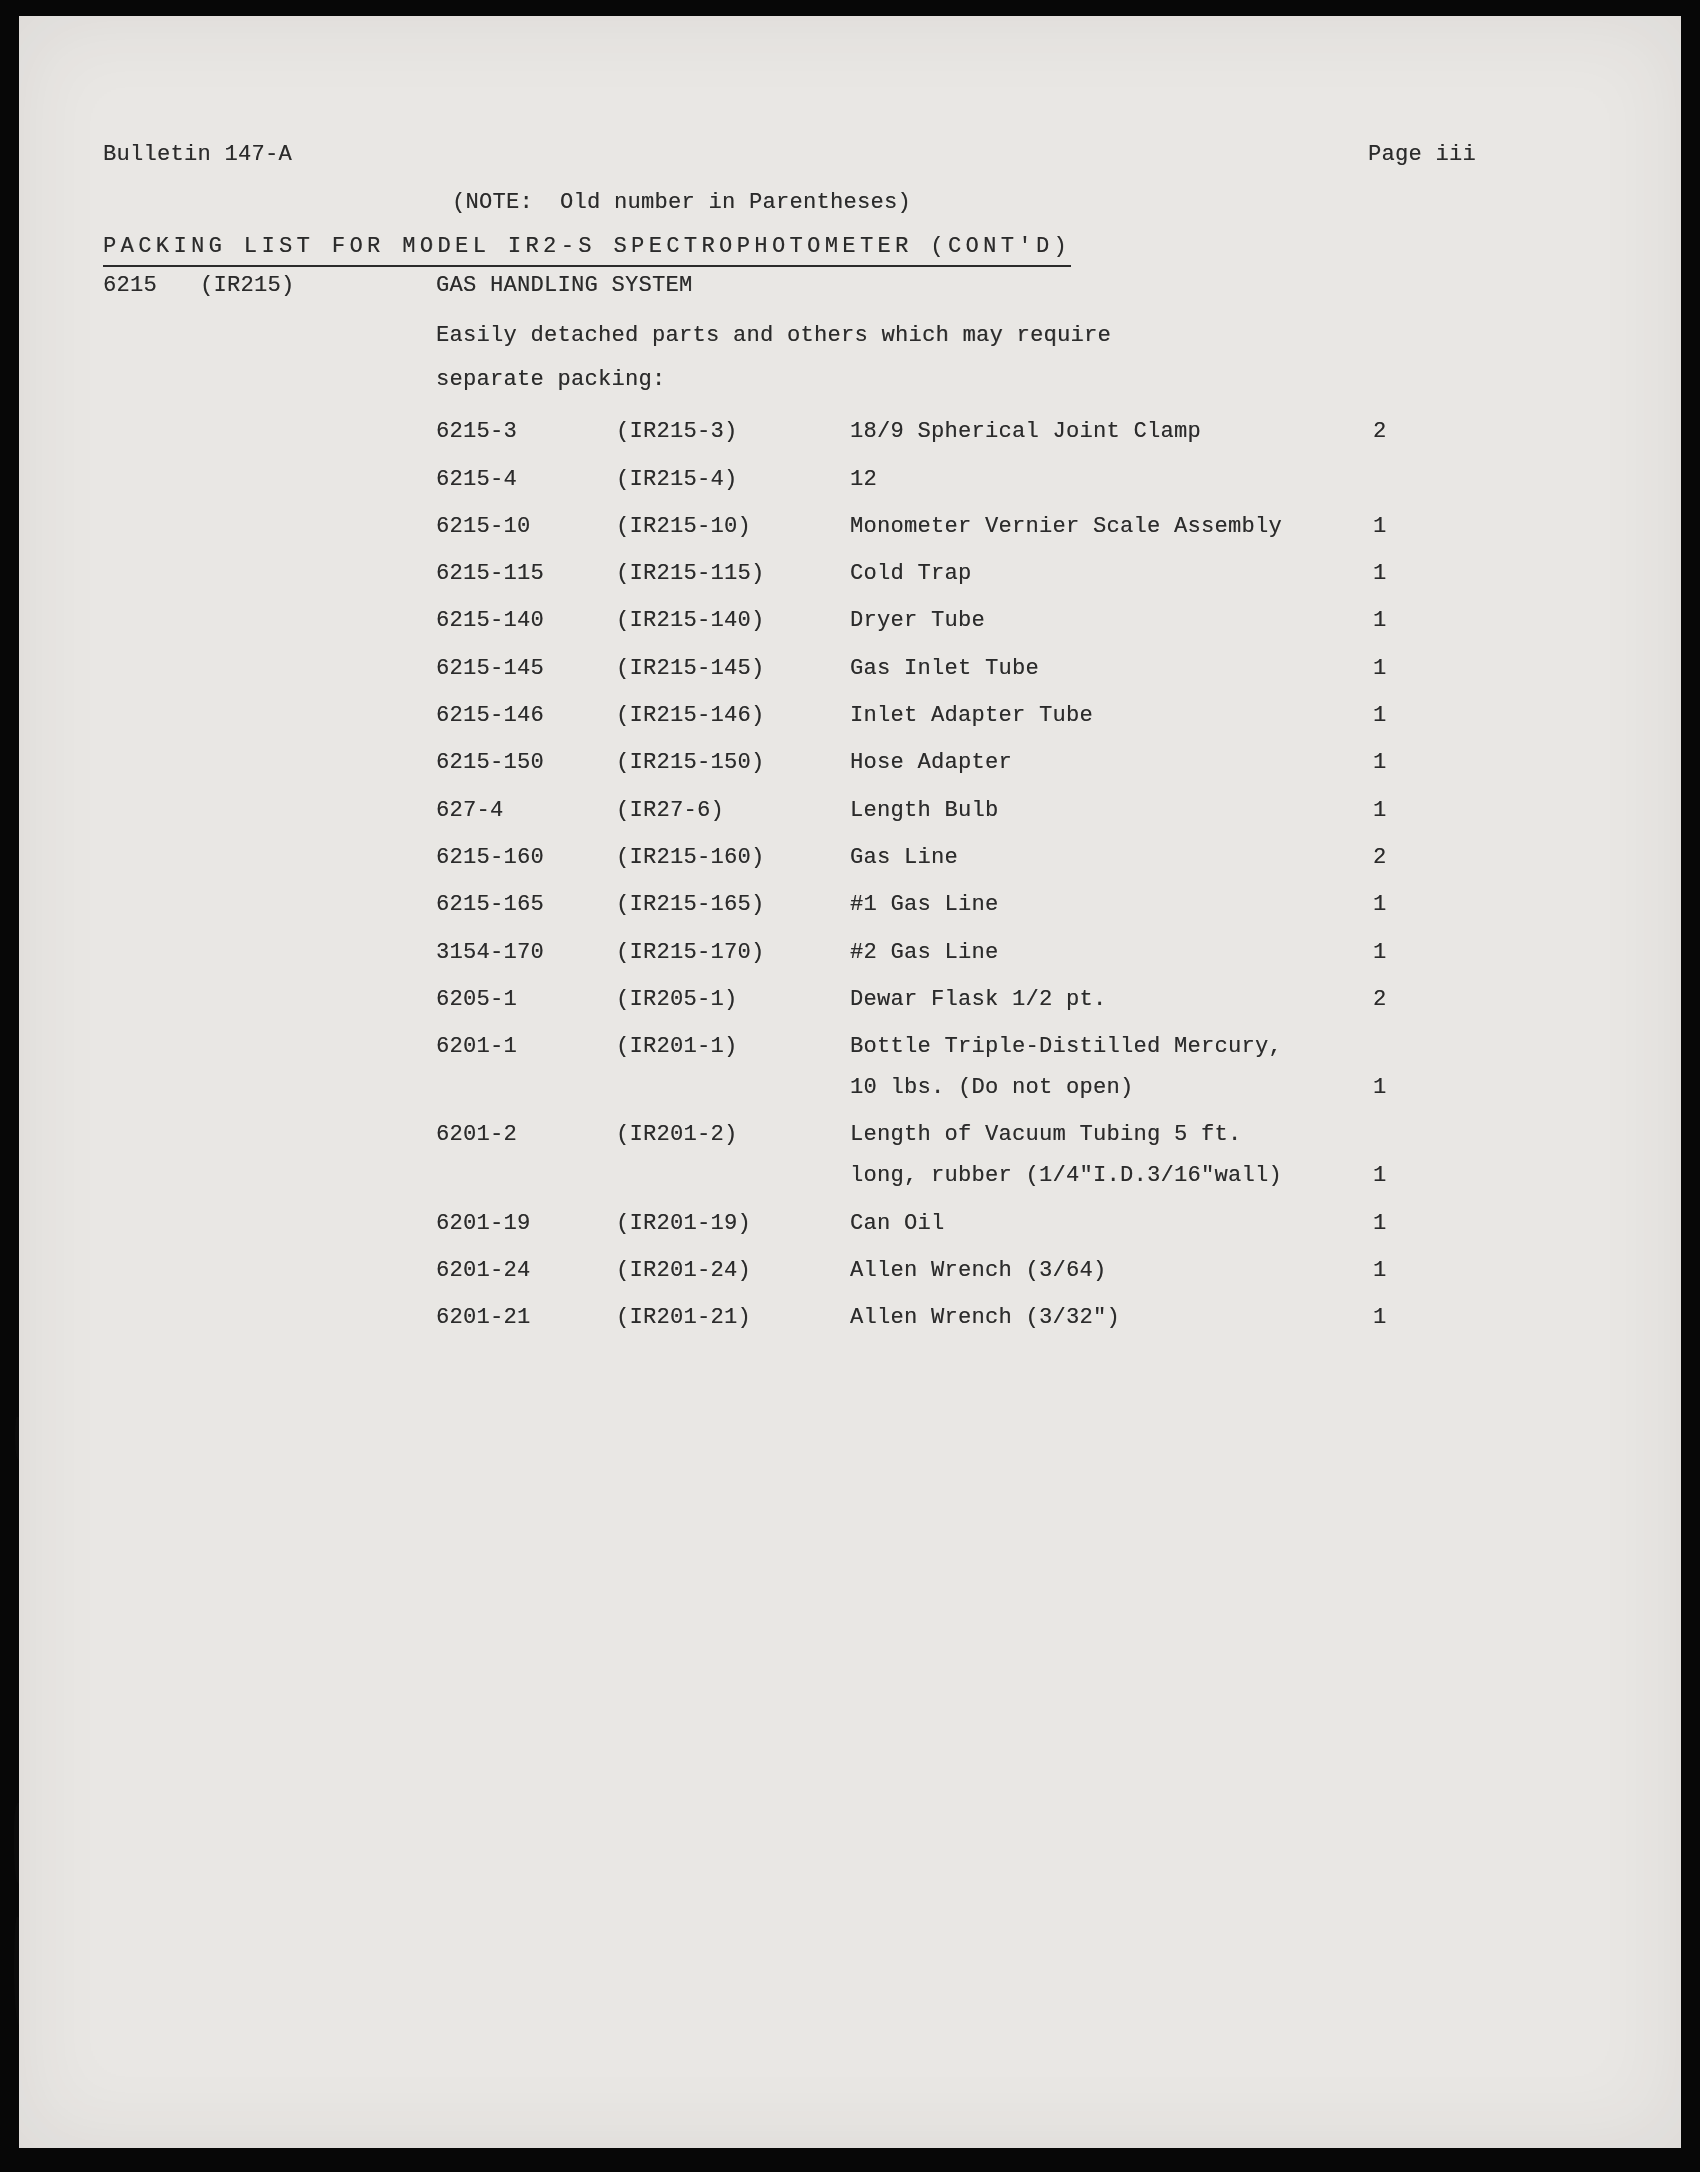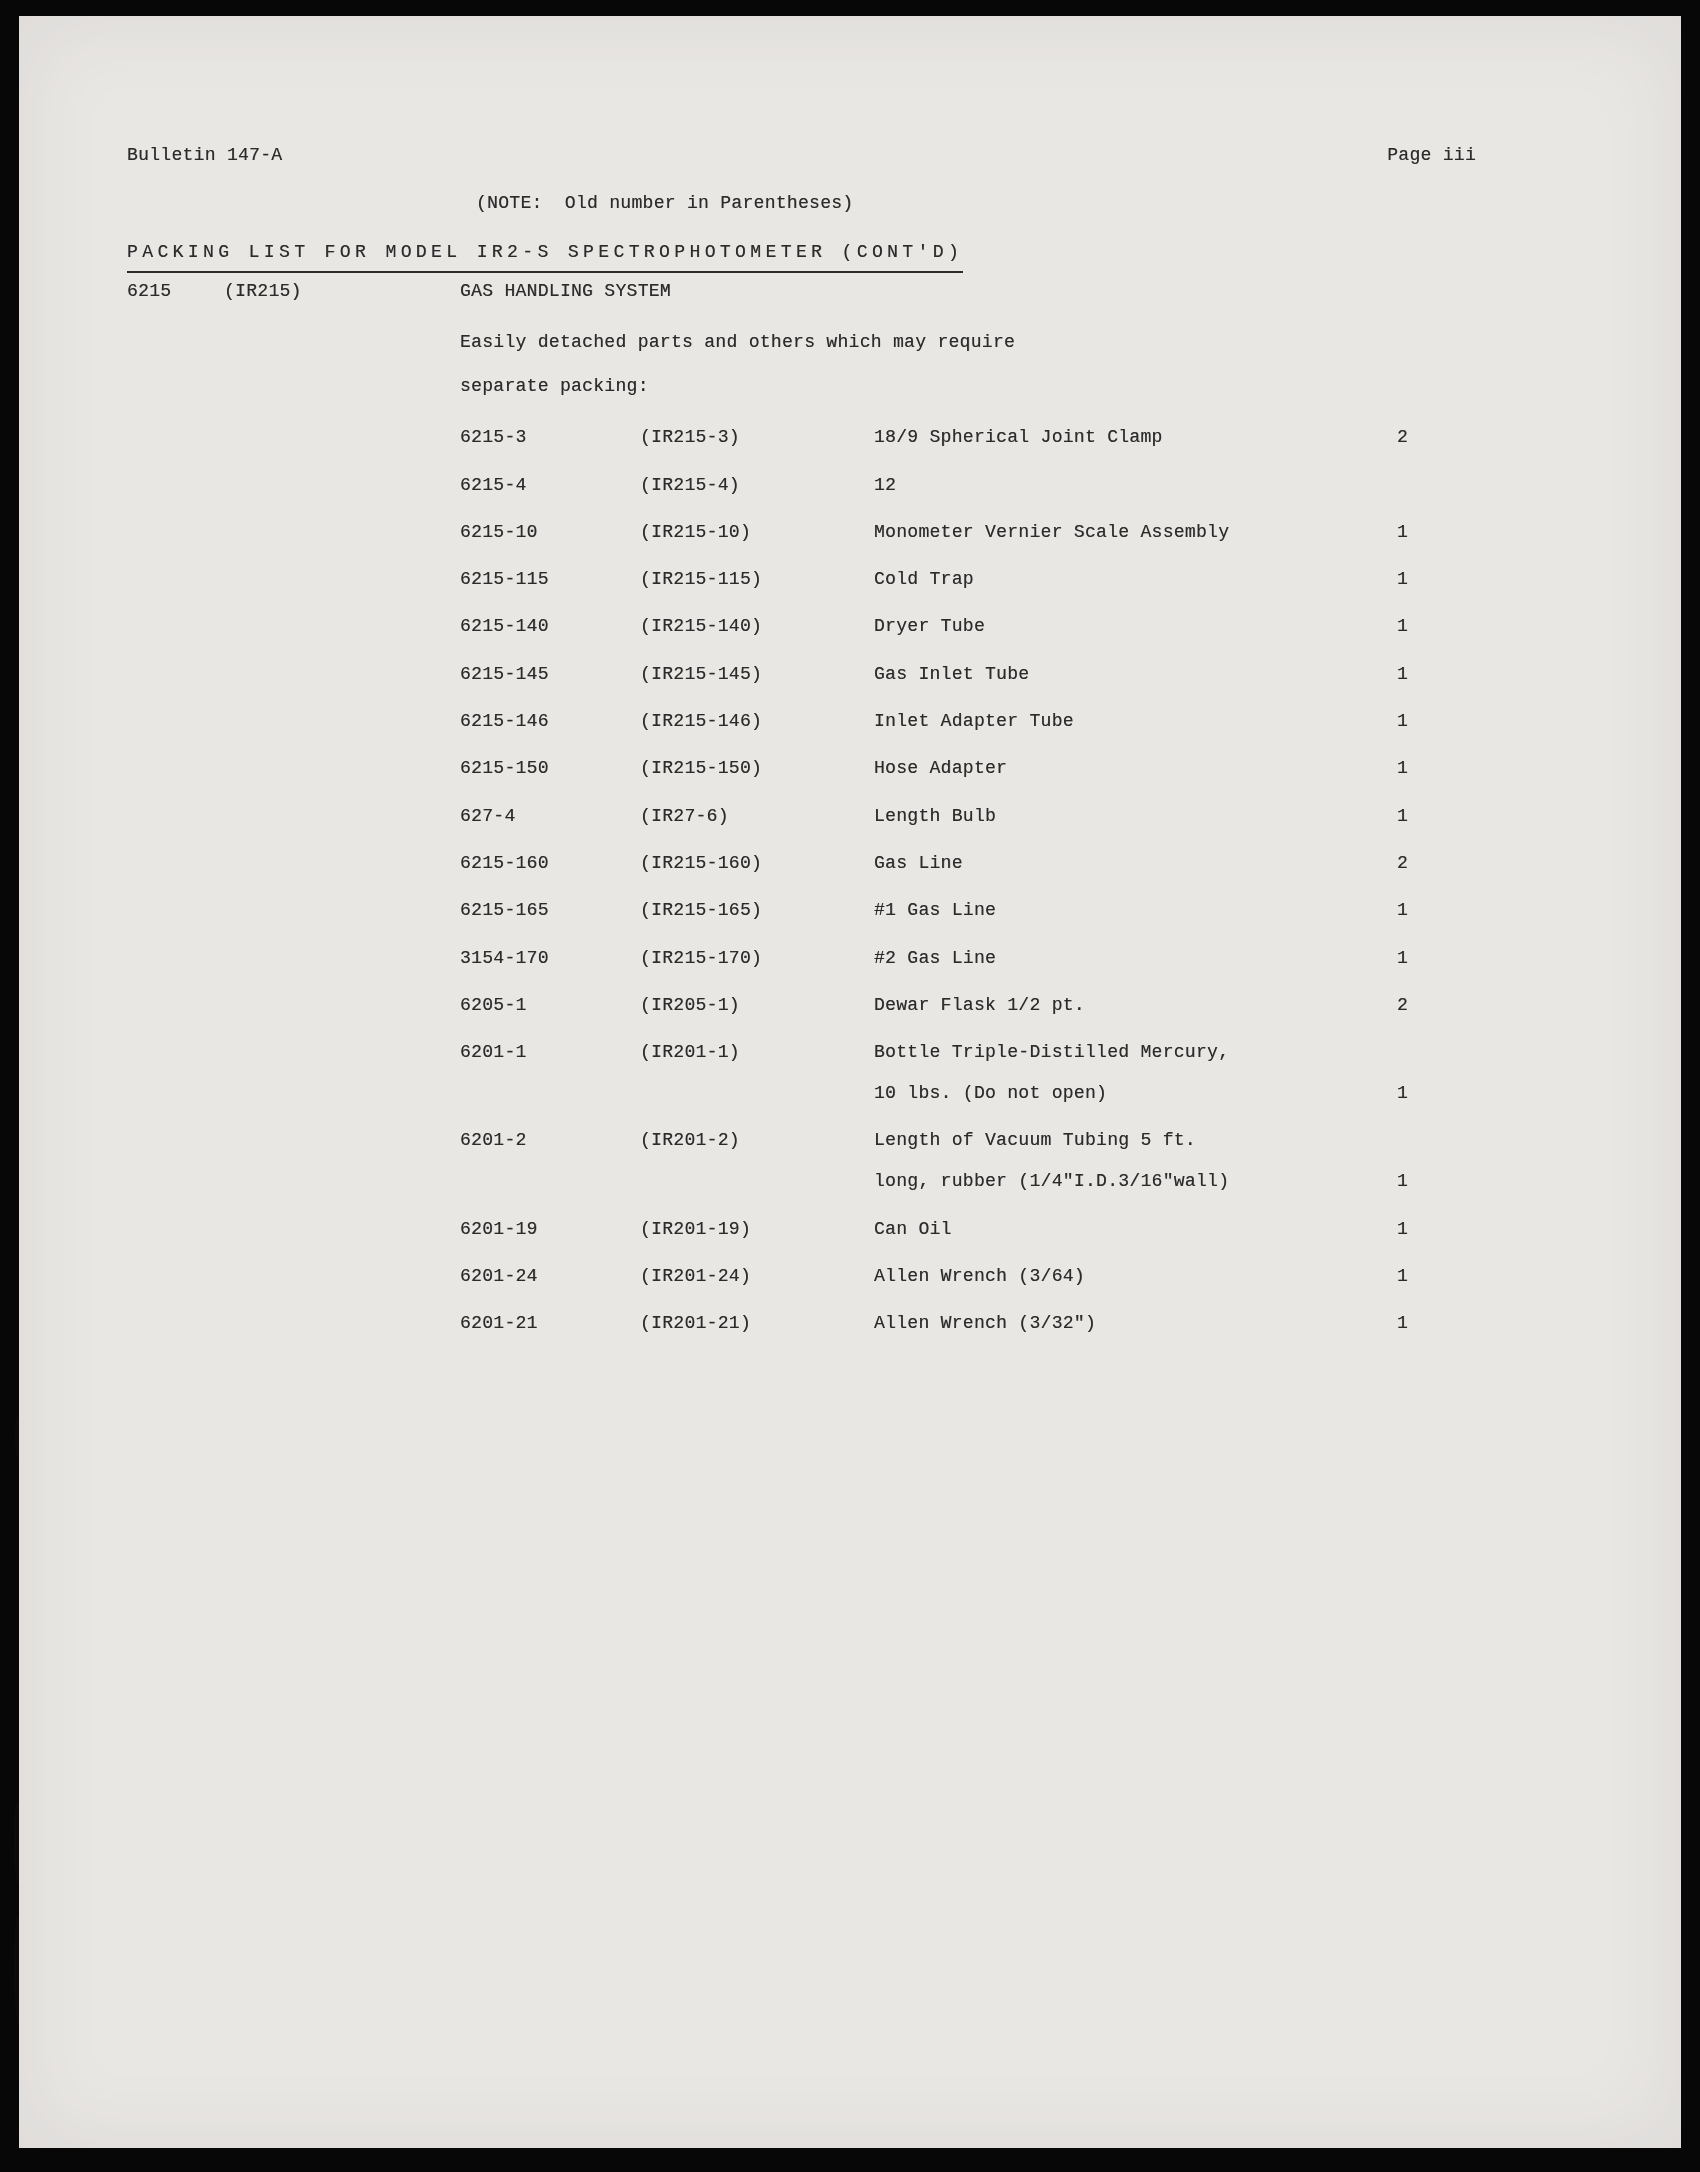--- a/index.html
+++ b/index.html
@@ -23,39 +23,39 @@
     position: absolute;
     left: 19px;
     top: 16.3px;
     right: 20px;
     bottom: 24px;
     background: var(--paper, #e9e7e4);
     box-shadow: inset 0 0 88px rgba(60,55,48,0.08);
   }
   .content {
     position: relative;
-    padding: 124px 205px 0 108px;
+    padding: 124px 205px 0 84px;
     color: var(--ink, #2b2b2b);
-    font-size: 18px;
+    font-size: 22px;
     letter-spacing: 0.3px;
     text-shadow: 0.3px 0.3px 0.4px rgba(43,43,43,0.55);
   }
   .page-header {
     display: flex;
     justify-content: space-between;
     align-items: baseline;
     line-height: 30px;
   }
   .note-line {
     margin: 17.5px 0 0 349px;
     line-height: 30px;
     white-space: pre-wrap;
   }
   .doc-title {
-    margin-top: 18px;
+    margin-top: 12px;
     line-height: 33px;
   }
   .doc-title span {
     display: inline-block;
     letter-spacing: 4.4px;
     border-bottom: 2.5px solid var(--ink, #2b2b2b);
     padding-bottom: 2.5px;
   }
   .section-row {
     margin-top: 2px;

